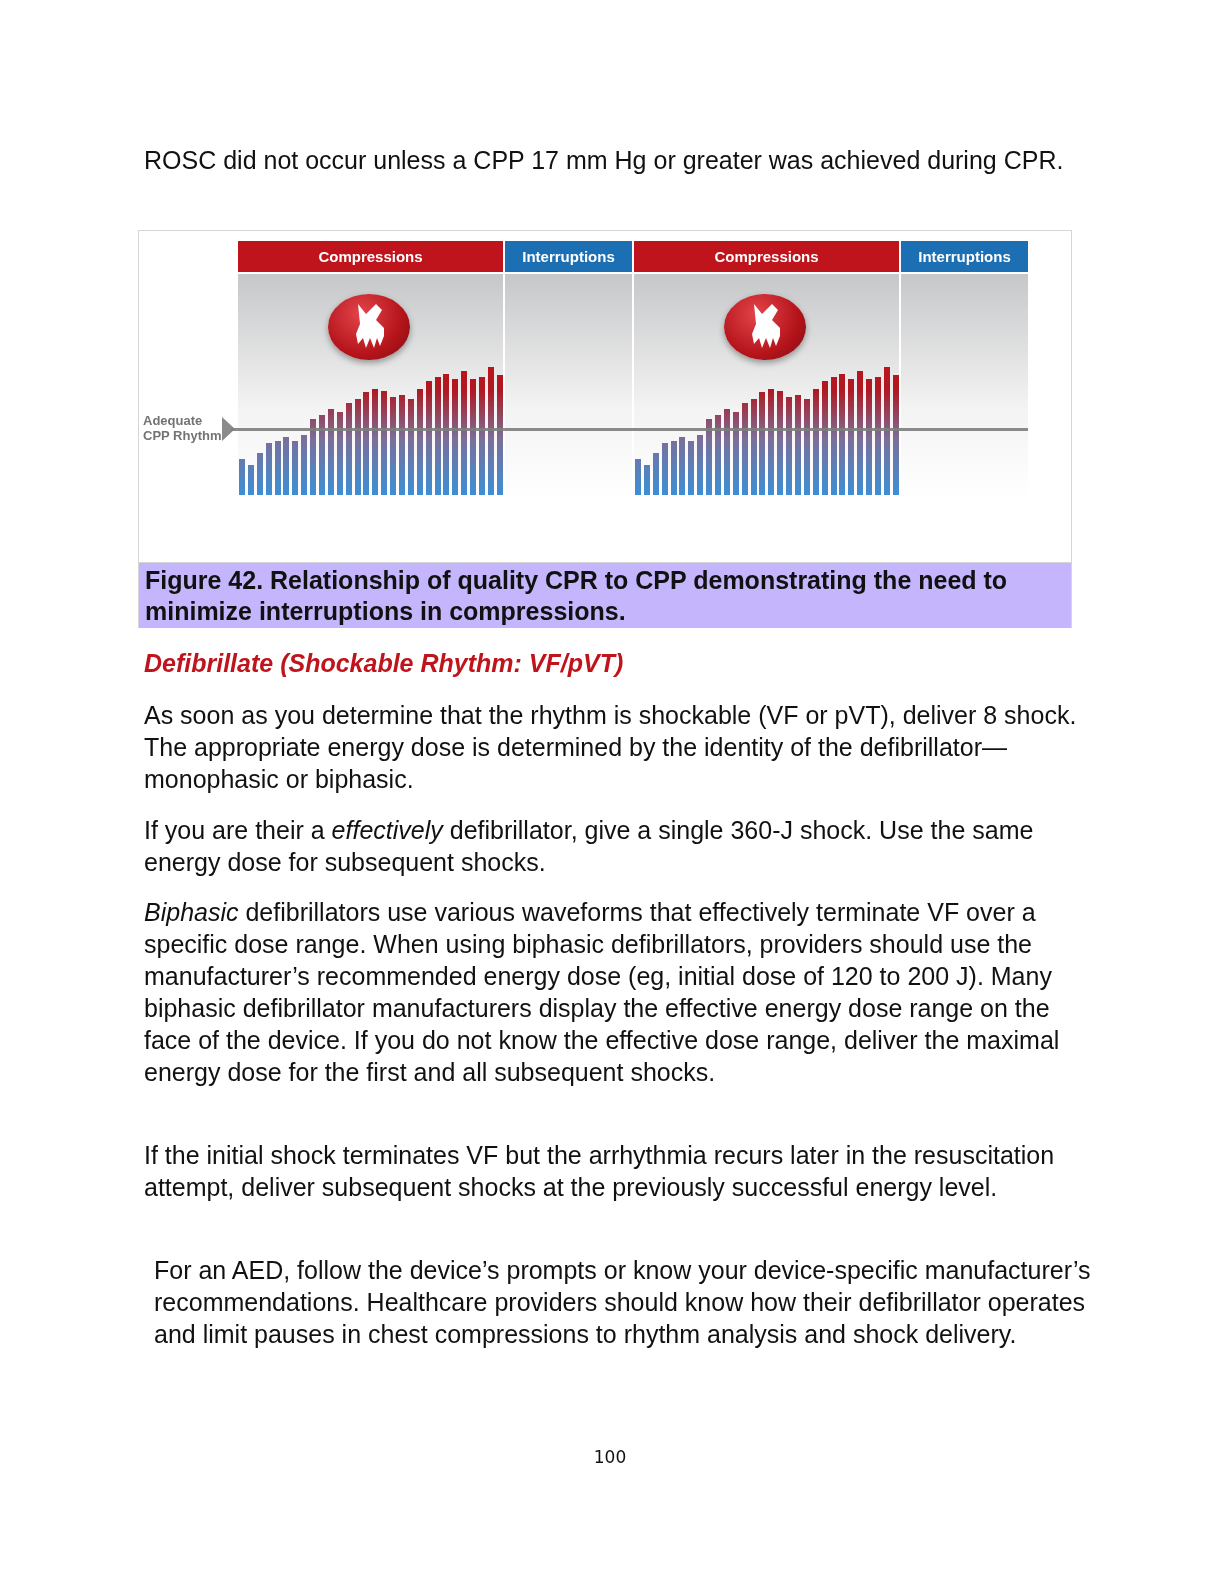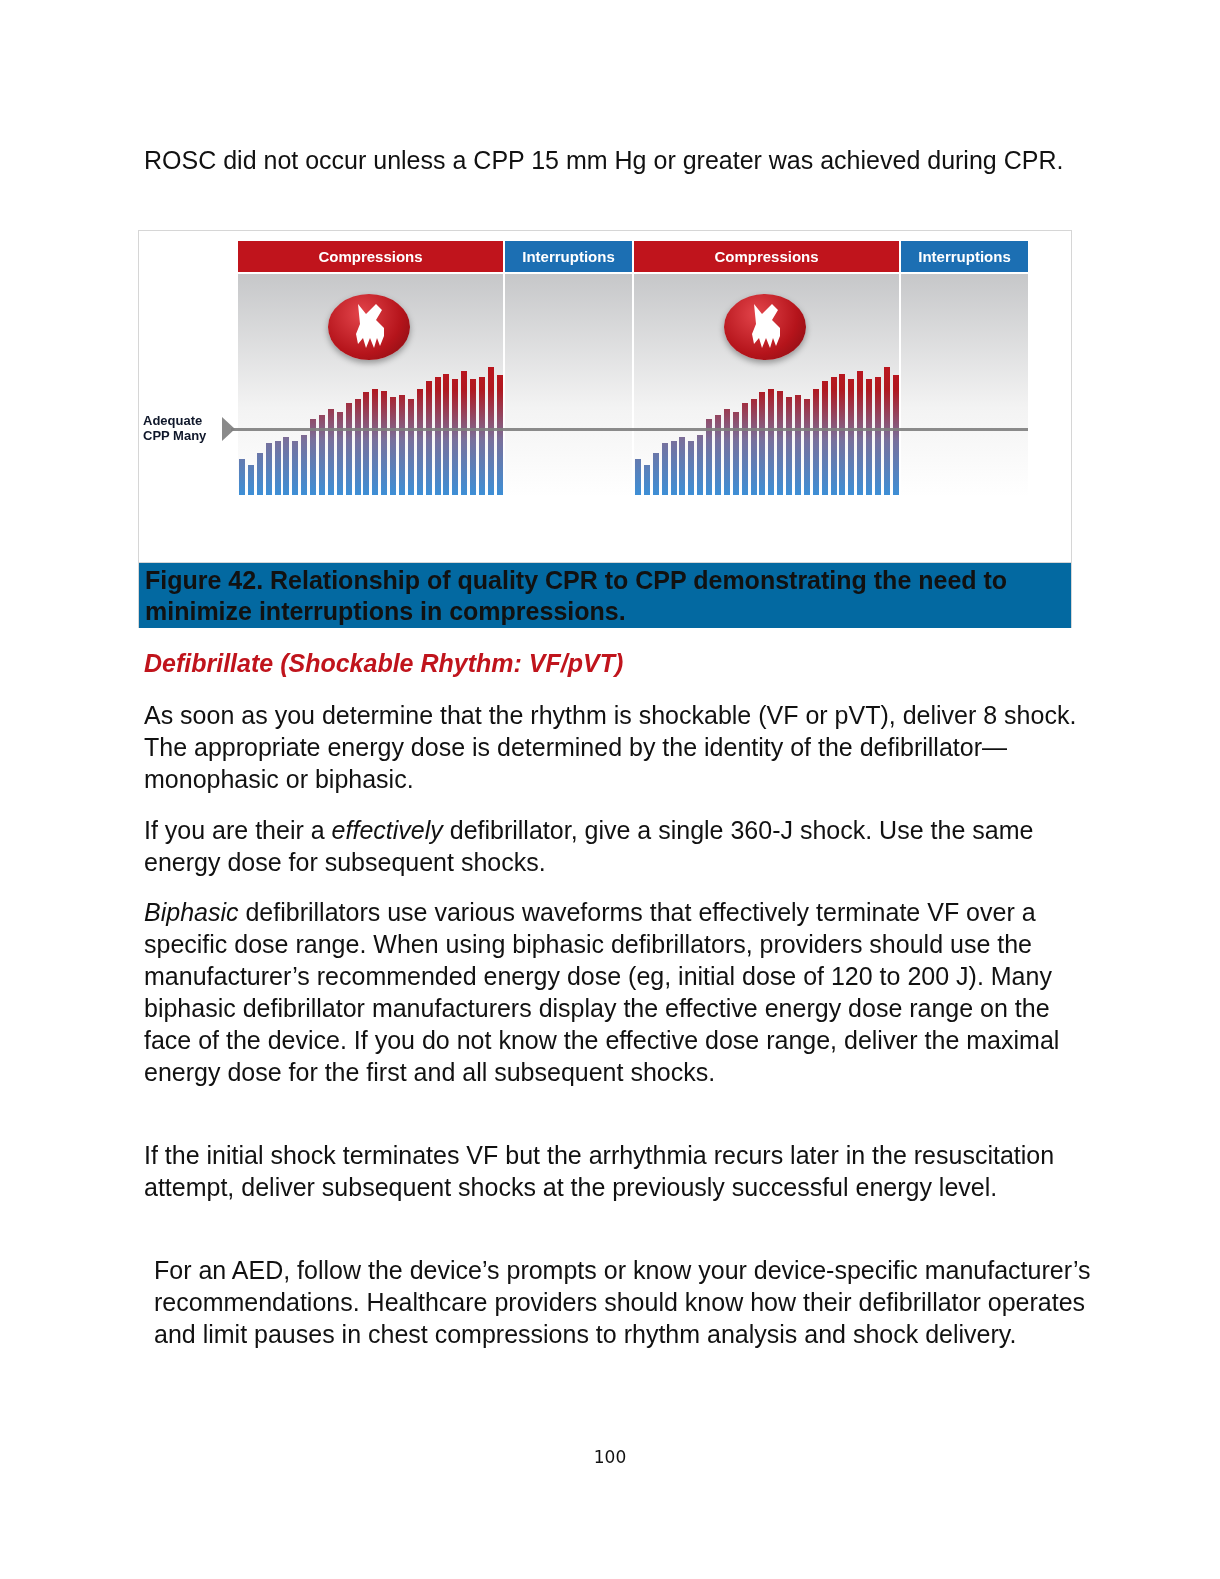--- a/index.html
+++ b/index.html
@@ -1,43 +1,43 @@
 <!DOCTYPE html>
 <html><head>
 <meta charset="utf-8">
 <style>
   html,body{margin:0;padding:0;background:#fff;}
   body{width:1220px;height:1579px;position:relative;font-family:"Liberation Sans",sans-serif;color:#111;}
   .p{position:absolute;left:144px;width:940px;font-size:25px;line-height:32px;margin:0;}
   .fig{position:absolute;left:138px;top:230px;width:934px;height:398px;border:1px solid #d6d6d6;background:#fff;box-sizing:border-box;}
-  .caption{position:absolute;left:0;right:0;top:331px;height:66px;background:#0369a1;border-top:1px solid #d6d6d6;font-weight:bold;font-size:25px;line-height:31px;padding:2px 6px;box-sizing:border-box;}
+  .caption{position:absolute;left:0;right:0;top:331px;height:66px;background:#c4b5fd;border-top:1px solid #d6d6d6;font-weight:bold;font-size:25px;line-height:31px;padding:2px 6px;box-sizing:border-box;}
   .panel{position:absolute;top:10px;height:256px;}
   .hdr{position:absolute;top:0;left:0;right:0;height:31px;color:#fff;font-weight:bold;font-size:15px;text-align:center;line-height:31px;}
   .hdr.red{background:#c0141c;}
   .hdr.blue{background:#1c6fb3;}
   .body{position:absolute;top:33px;left:0;right:0;bottom:0;background:linear-gradient(#c6c7c9,#f3f3f3 60%,#fff);}
   .bars{position:absolute;left:0;right:0;bottom:2px;height:140px;display:flex;align-items:flex-end;gap:2.9px;padding-left:1px;}
   .bar{flex:1;background:linear-gradient(to top,#3d8fd6 0%,#7a6f9a 40%,#b01820 75%,#c0141c 100%);background-attachment:scroll;}
   .cpp-line{position:absolute;left:92px;width:797px;top:197px;height:3px;background:#7e7e7e;opacity:.9;}
-  .cpp-label{position:absolute;left:4px;top:182px;font-size:13px;font-weight:bold;color:#0f172a;line-height:15px;}
+  .cpp-label{position:absolute;left:4px;top:182px;font-size:13px;font-weight:bold;color:#737373;line-height:15px;}
   .cpp-arrow{position:absolute;left:83px;top:186px;width:0;height:0;border-top:12px solid transparent;border-bottom:12px solid transparent;border-left:13px solid #8a8a8a;}
   .hand{position:absolute;width:82px;height:66px;border-radius:50%;background:radial-gradient(circle at 40% 30%,#e3454b,#b5141b 60%,#7e0d12);box-shadow:0 3px 6px rgba(0,0,0,.35);}
   .hand svg{position:absolute;left:22px;top:8px;}
   .heading{position:absolute;left:144px;top:647px;color:#c0141c;font-weight:bold;font-style:italic;font-size:25px;line-height:32px;}
   .pagenum{position:absolute;left:0;right:0;top:1447px;text-align:center;font-size:17px;font-family:"DejaVu Sans",sans-serif;}
 </style>
 </head>
 <body>
 
-<p class="p" style="top:144px;">ROSC did not occur unless a CPP 15 mm Hg or greater was achieved during CPR.</p>
+<p class="p" style="top:144px;">ROSC did not occur unless a CPP 17 mm Hg or greater was achieved during CPR.</p>
 
 <div class="fig">
   <div class="cpp-label">
     <div>Adequate</div>
-    <div>CPP Many</div>
+    <div>CPP Rhythm</div>
   </div>
   <div class="cpp-arrow"></div>
 
   <div class="panel" style="left:99px;width:265px;">
     <div class="hdr red">Compressions</div>
     <div class="body">
       <div class="hand" style="left:90px;top:20px;">
         <svg width="40" height="50" viewBox="0 0 40 50">
             <path d="M8 2 L16 12 L26 2 L32 8 L26 18 L34 26 L34 34 L30 44 L27 36 L24 46 L20 36 L16 46 L13 36 L8 42 L6 32 L10 22 Z" fill="#fff"></path>
           </svg>

